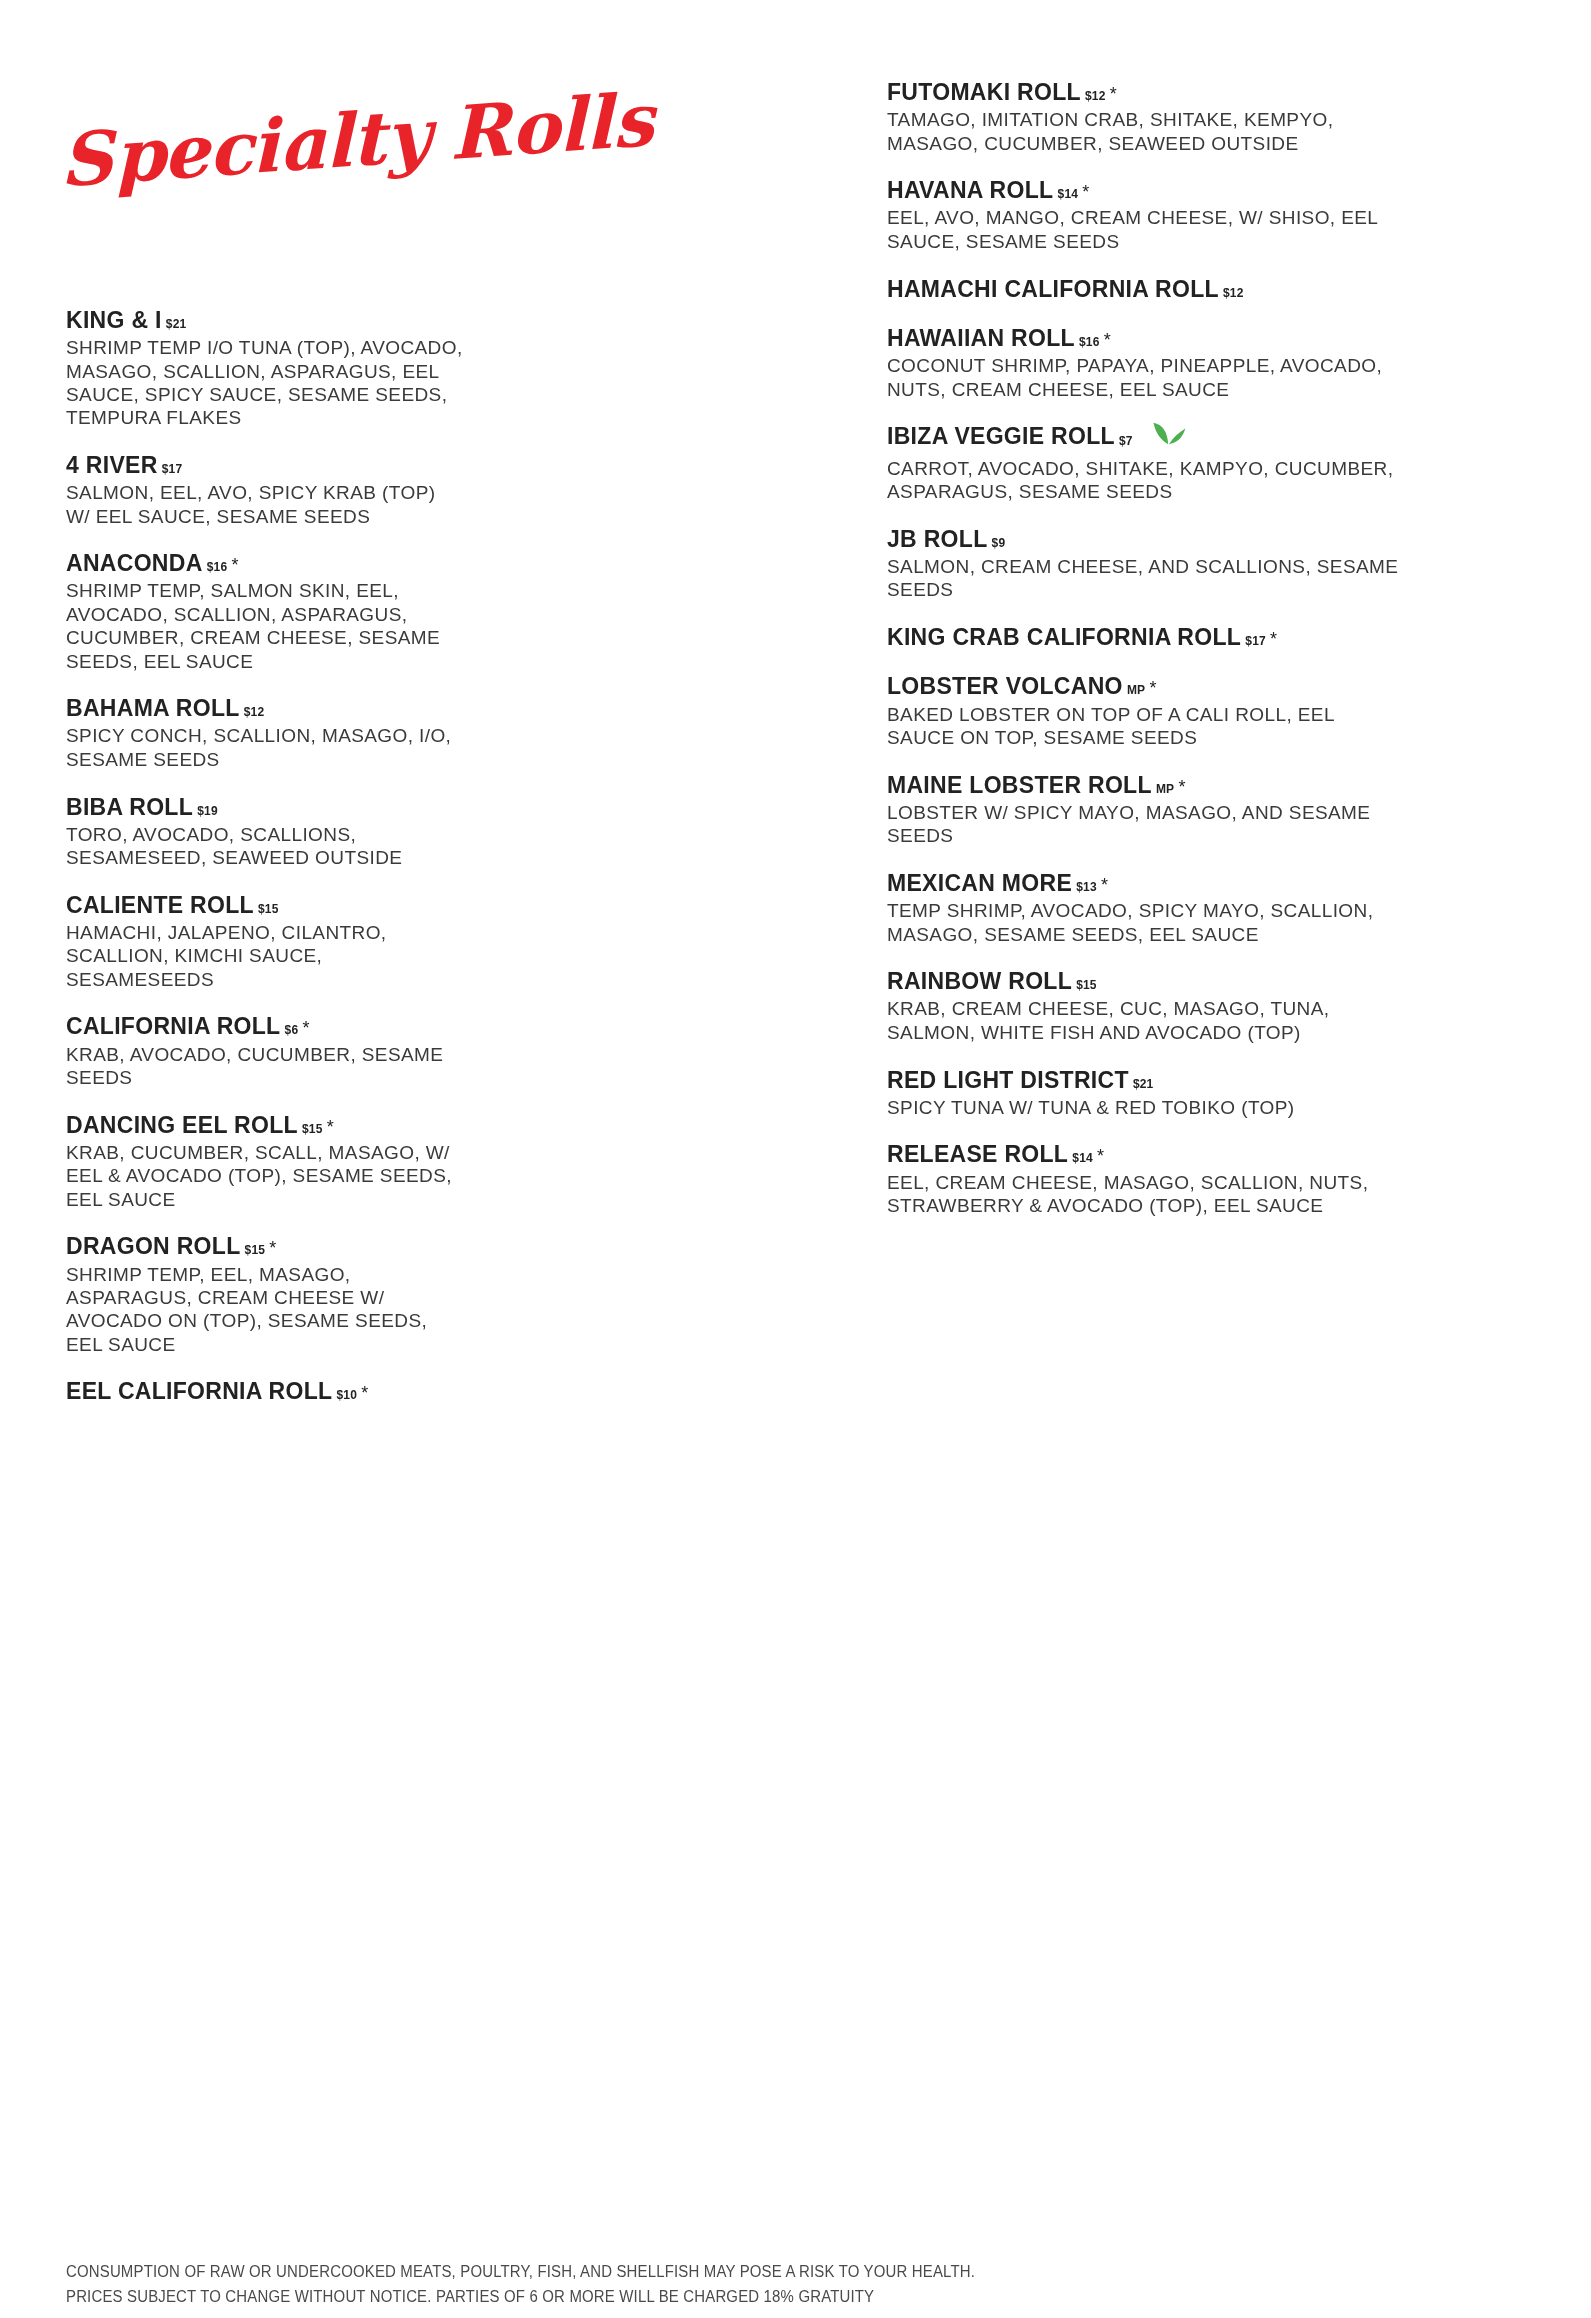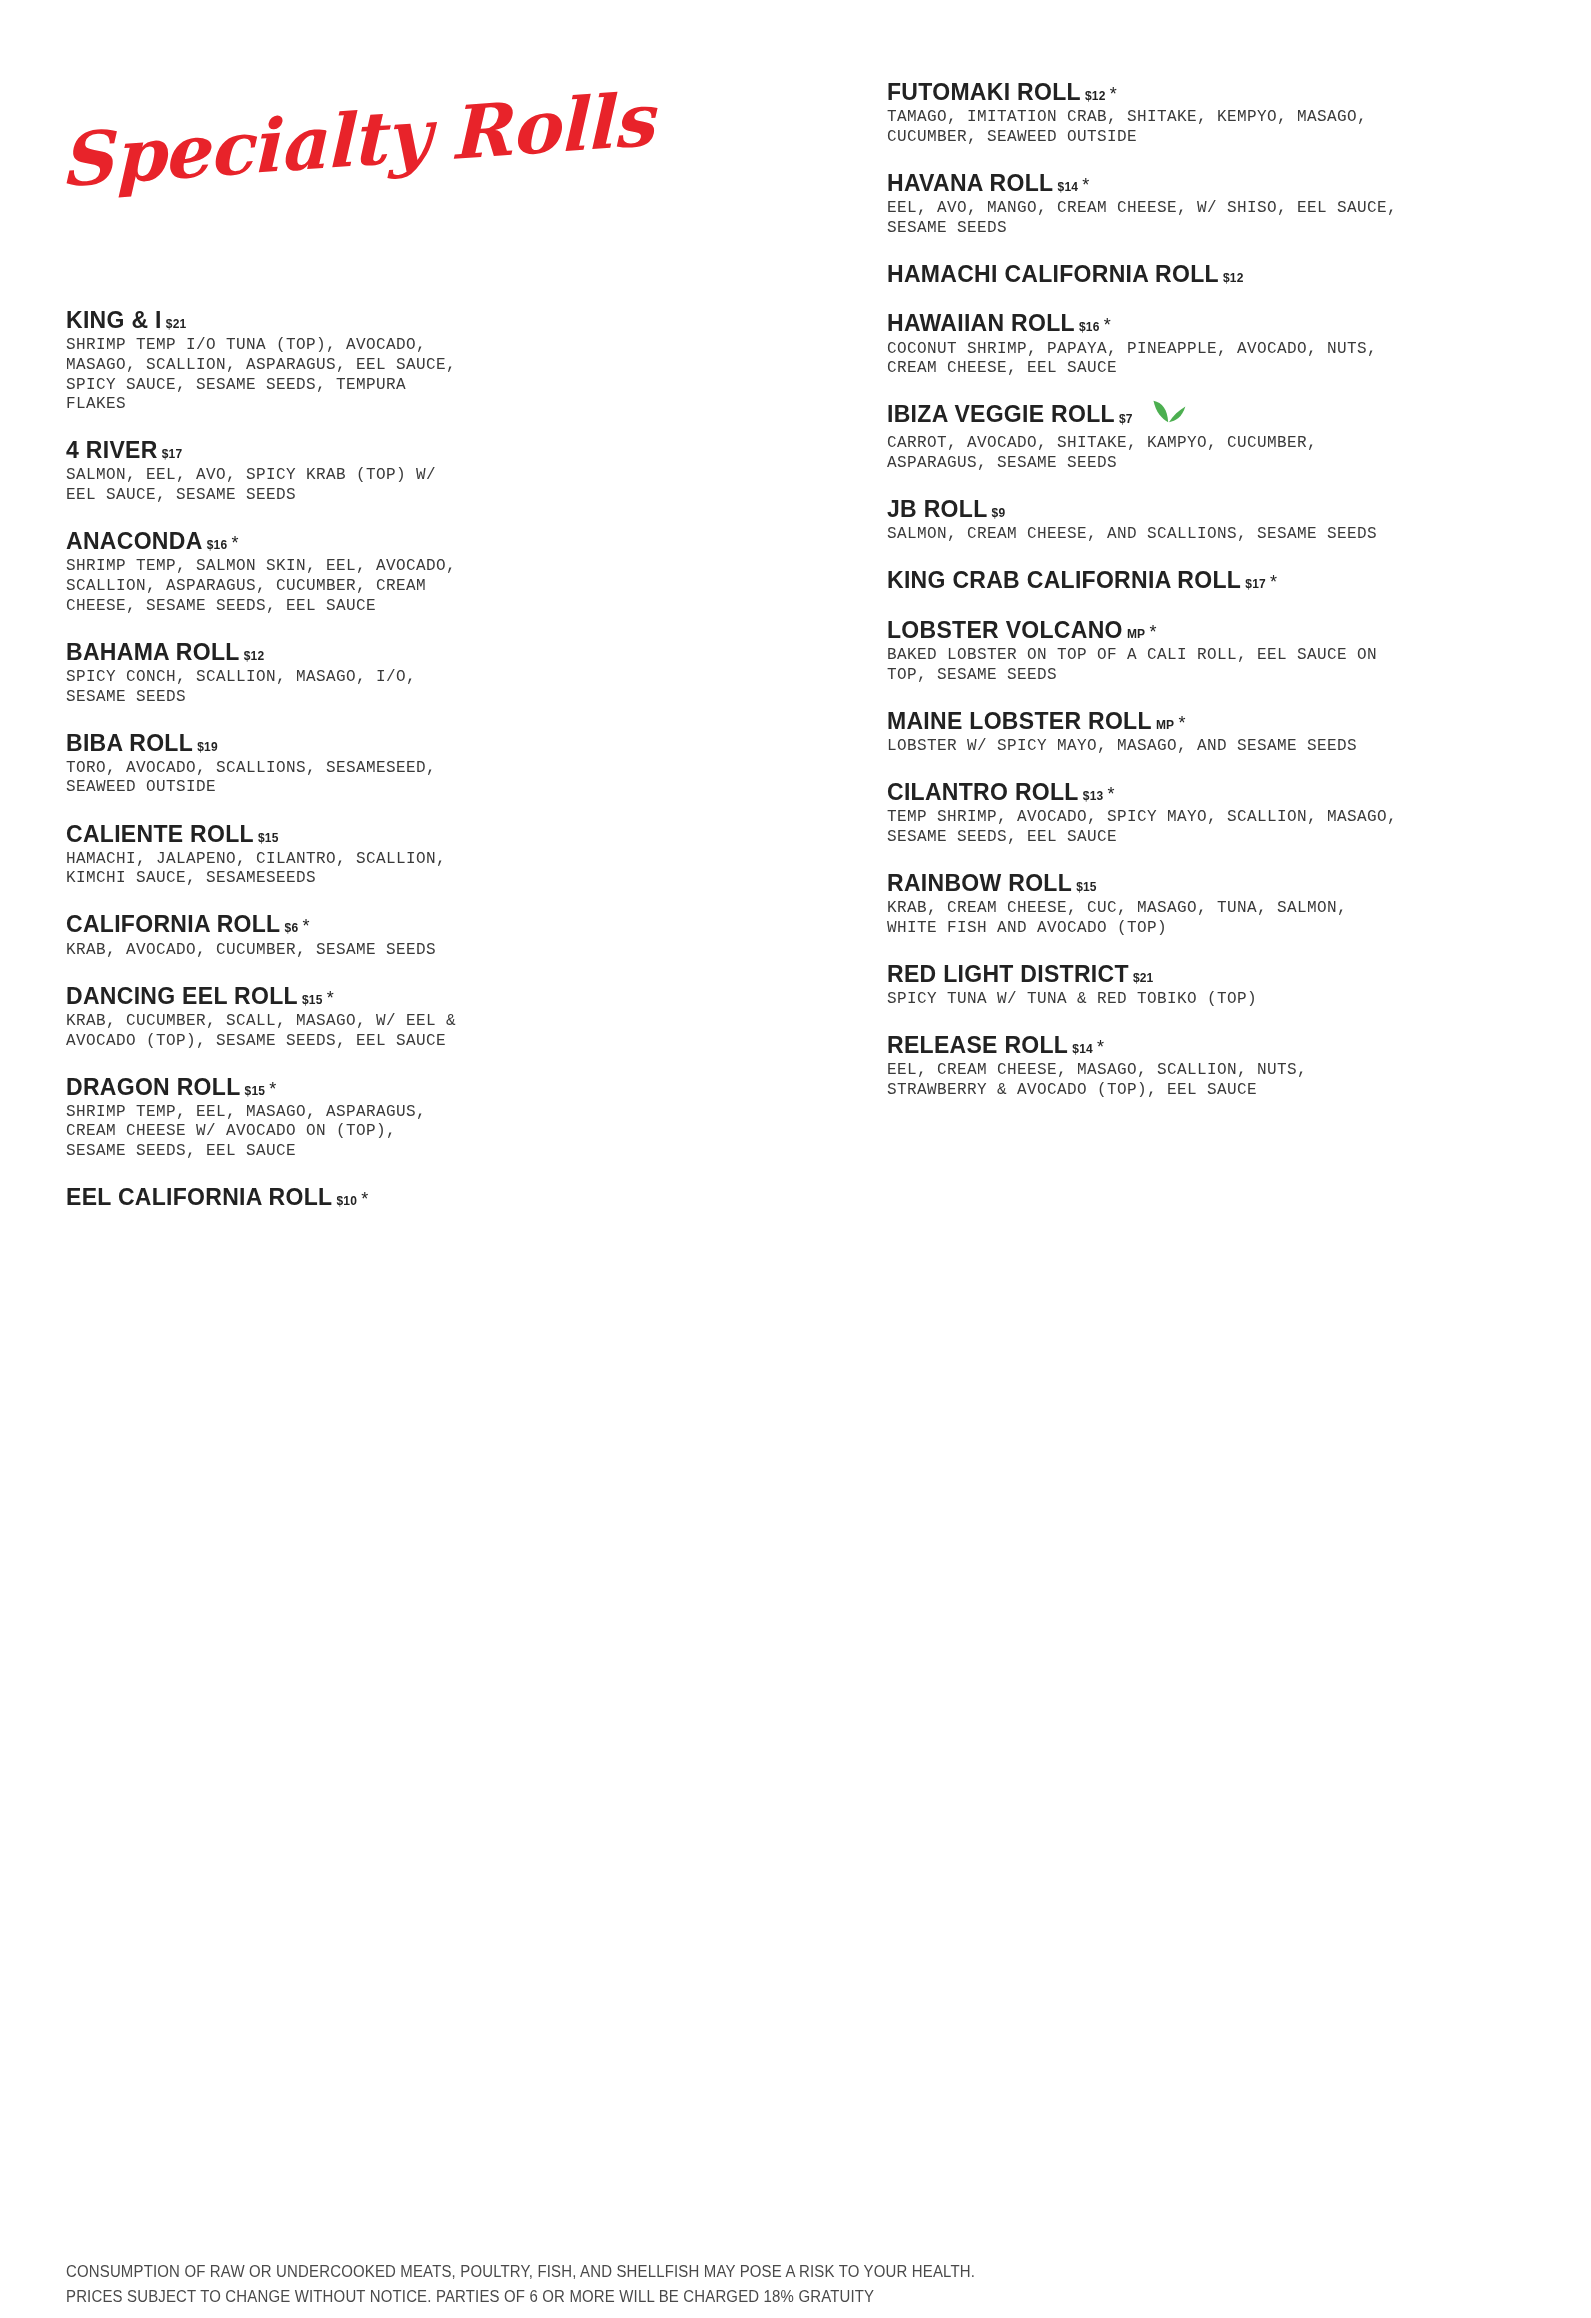--- a/index.html
+++ b/index.html
@@ -98,23 +98,23 @@
   }
   .leaf-icon {
     display: inline-block;
     vertical-align: middle;
     margin-left: 18px;
     position: relative;
     top: -2.5px;
   }
 
   .item-desc {
-    font-family: Liberation Mono, monospace;
+    font-family: Liberation Sans, sans-serif;
     font-weight: 400;
-    font-size: 16px;
+    font-size: 19px;
     line-height: 1.23;
     letter-spacing: 0.4px;
     color: #3a3a3a;
     margin: 0;
   }
 
   
   .item-head.two-line { line-height: 1.18; }
 
   
@@ -218,21 +218,21 @@
         </div>
         <div class="item">
           <div class="item-head"><span class="nm">LOBSTER VOLCANO</span><span class="price">MP</span><span class="mark">*</span></div>
           <div class="item-desc">BAKED LOBSTER ON TOP OF A CALI ROLL, EEL SAUCE ON TOP, SESAME SEEDS</div>
         </div>
         <div class="item">
           <div class="item-head"><span class="nm">MAINE LOBSTER ROLL</span><span class="price">MP</span><span class="mark">*</span></div>
           <div class="item-desc">LOBSTER W/ SPICY MAYO, MASAGO, AND SESAME SEEDS</div>
         </div>
         <div class="item">
-          <div class="item-head"><span class="nm">CILANTRO ROLL</span><span class="price">$13</span><span class="mark">*</span></div>
+          <div class="item-head"><span class="nm">MEXICAN MORE</span><span class="price">$13</span><span class="mark">*</span></div>
           <div class="item-desc">TEMP SHRIMP, AVOCADO, SPICY MAYO, SCALLION, MASAGO, SESAME SEEDS, EEL SAUCE</div>
         </div>
         <div class="item">
           <div class="item-head"><span class="nm">RAINBOW ROLL</span><span class="price">$15</span></div>
           <div class="item-desc">KRAB, CREAM CHEESE, CUC, MASAGO, TUNA, SALMON, WHITE FISH AND AVOCADO (TOP)</div>
         </div>
         <div class="item">
           <div class="item-head"><span class="nm">RED LIGHT DISTRICT</span><span class="price">$21</span></div>
           <div class="item-desc">SPICY TUNA W/ TUNA &amp; RED TOBIKO (TOP)</div>
         </div>

